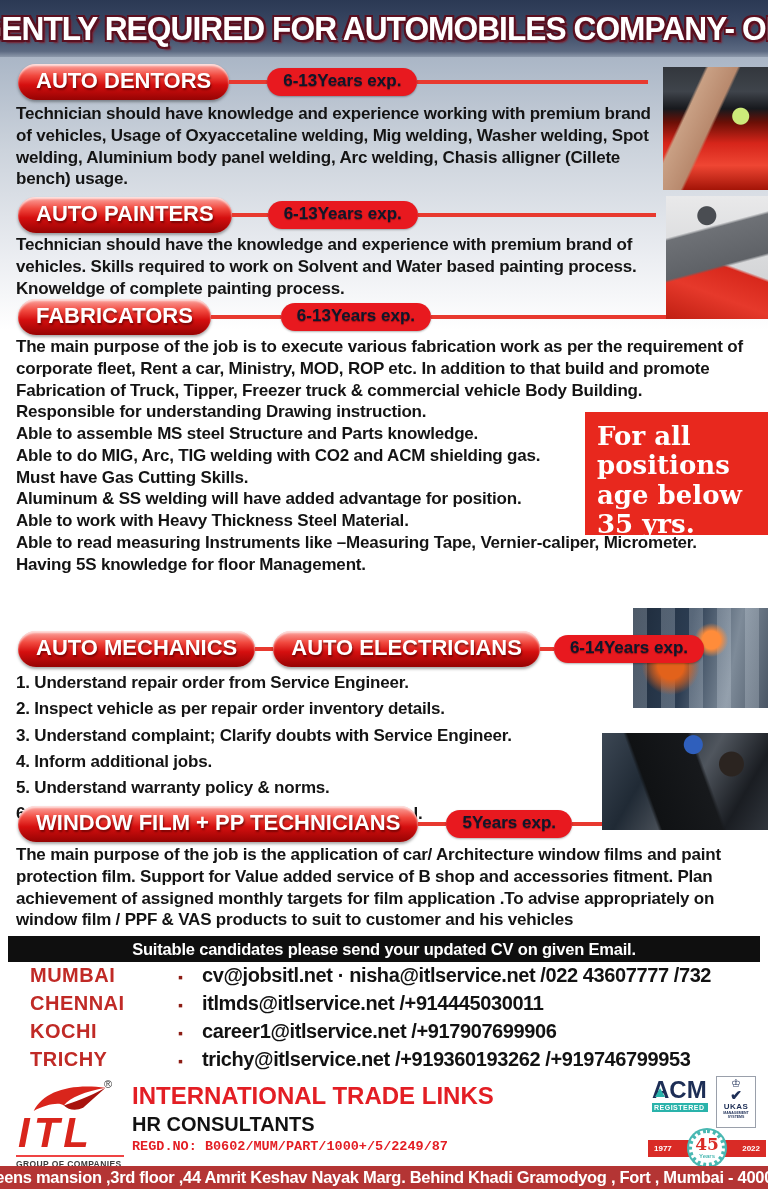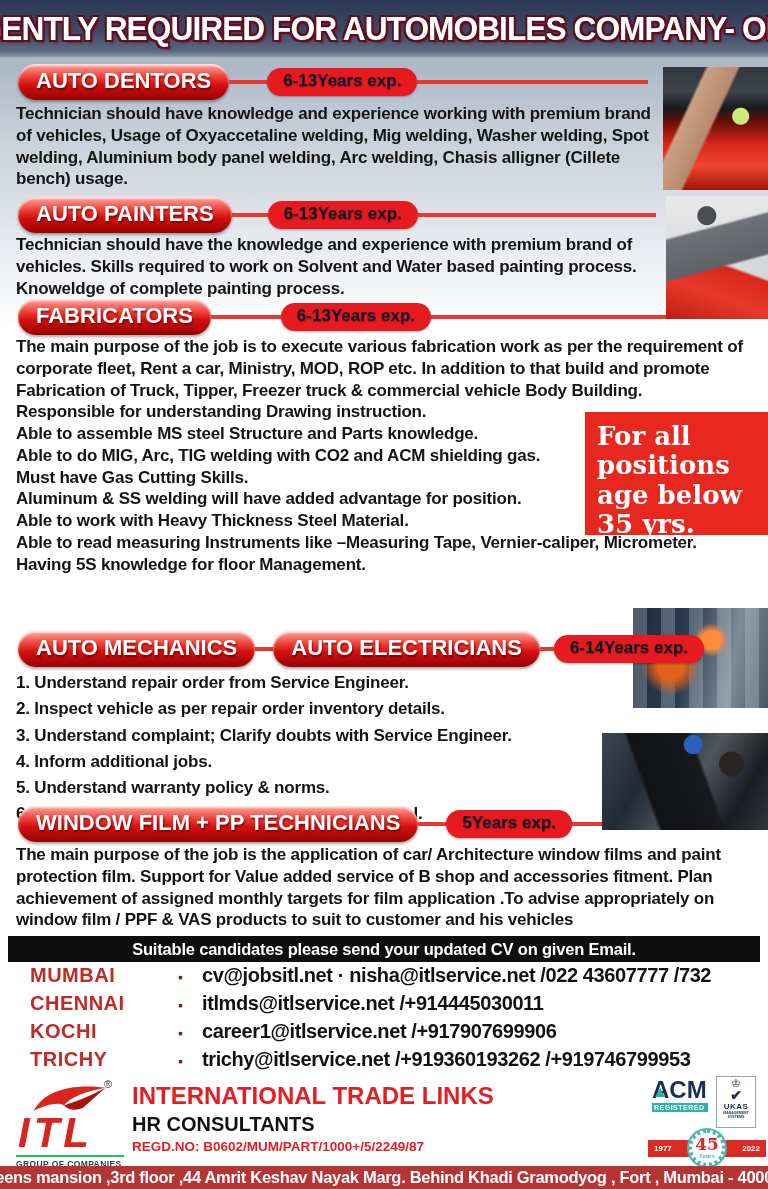--- a/index.html
+++ b/index.html
@@ -100,27 +100,27 @@
   
   .footer { position:absolute; left:0; top:1076px; width:768px; height:90px; background:#fff; }
   .itl-logo { position:absolute; left:16px; top:4px; width:108px; }
   .itl-bird { display:block; margin-left:14px; }
   .itl-reg { position:absolute; left:88px; top:-2px; font-size:11px; color:#333; }
   .itl-text {
     font-size:42px; font-weight:900; font-style:italic; color:#d9251c;
     letter-spacing:4px; line-height:0.9; margin-left:2px;
   }
   .itl-sub {
-    margin-top:3px; border-top:2px solid #22c55e; padding-top:2px;
+    margin-top:3px; border-top:2px solid #ef4444; padding-top:2px;
     font-size:8.5px; font-weight:bold; color:#3a3a3a; letter-spacing:0.4px; white-space:nowrap;
   }
   .footer-textblock { position:absolute; left:132px; top:6px; }
   .footer-company { color:#e31e24; font-size:24px; font-weight:900; letter-spacing:0px; }
   .footer-dept { color:#121212; font-size:20px; font-weight:900; margin-top:3px; }
-  .footer-regd { color:#e31e24; font-size:13.5px; font-weight:bold; margin-top:3px; }
+  .footer-regd { color:#e31e24; font-size:13.5px; font-weight:bold; margin-top:3px;font-family:Liberation Mono, monospace; }
   .acm-badge { position:absolute; left:652px; top:2px; width:56px; text-align:left; }
   .acm-name { color:#1d2e56; font-size:24px; font-weight:900; line-height:1; position:relative; }
   .acm-name::before {
     content:""; position:absolute; left:3px; top:10px; width:0; height:0;
     border-left:5px solid transparent; border-right:5px solid transparent; border-bottom:9px solid #2ab3ab;
   }
   .acm-tag { background:#2ab3ab; color:#fff; font-size:7px; font-weight:bold; padding:1px 2px; margin-top:1px; letter-spacing:0.5px; }
   .ukas-badge {
     position:absolute; left:716px; top:0px; width:40px; height:52px; border:1px solid #9aa0ab;
     background:#fff; text-align:center; padding-top:1px;

